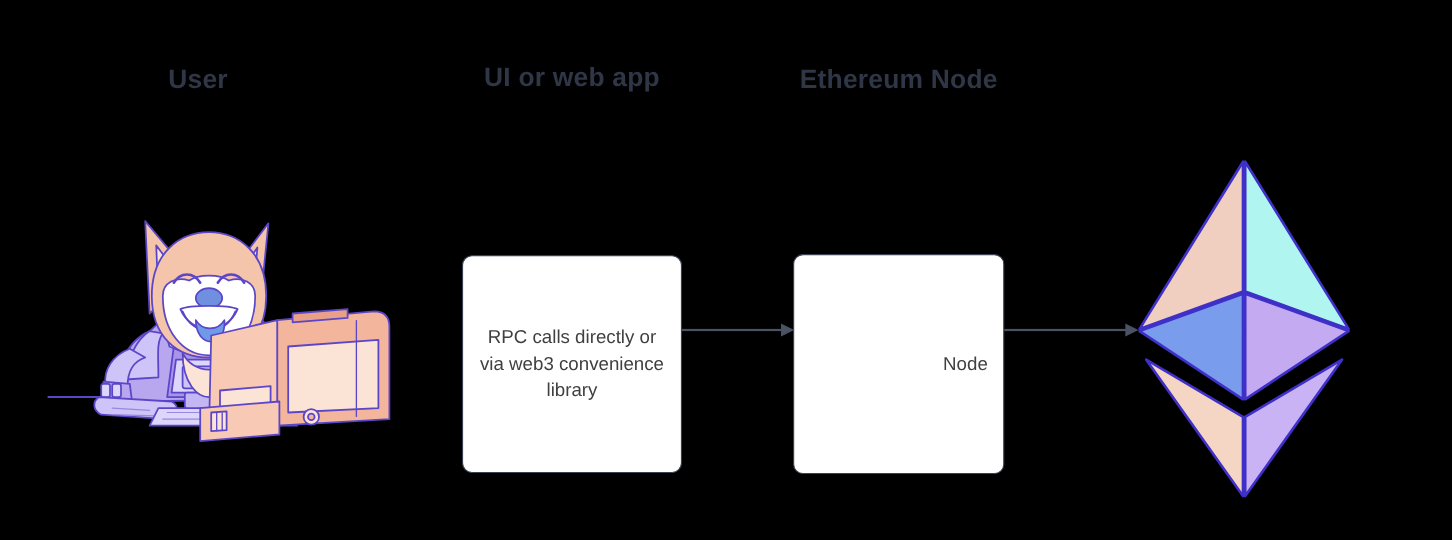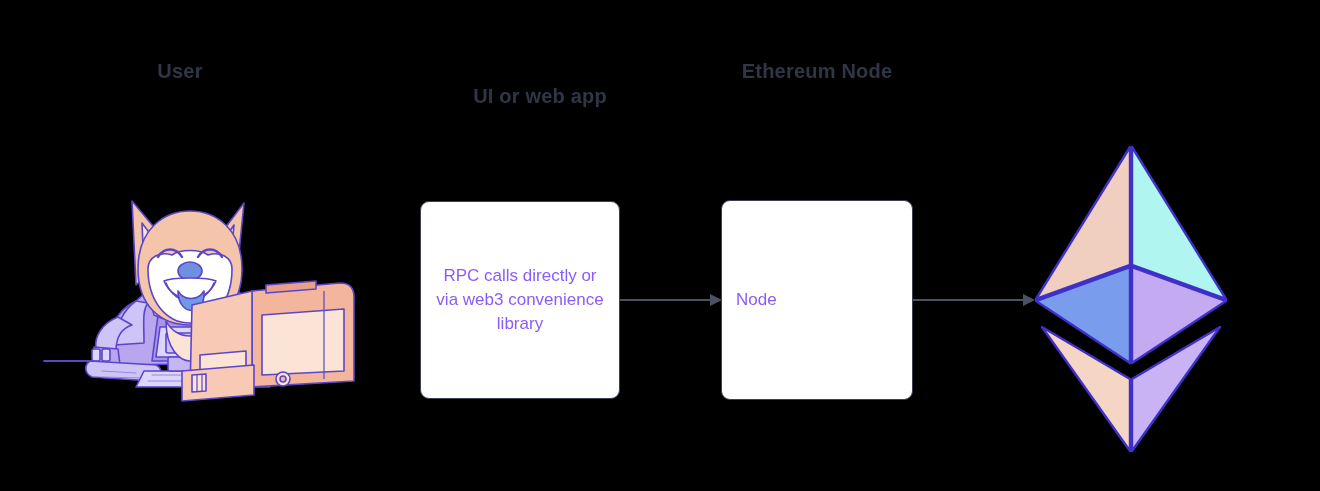--- a/index.html
+++ b/index.html
@@ -19,47 +19,48 @@
     position: absolute;
     left: 0; top: 0;
     width: 1320px;
     height: 491px;
   }
 
   
   .col-heading {
     position: absolute;
     text-align: center;
-    font-size: 20px;
+    font-size: 24px;
     font-weight: bold;
     color: #2f3646;
     letter-spacing: 0.2px;
     white-space: nowrap;
     line-height: 1;
   }
   #heading-user      { left: 80px;   top: 61px; width: 200px; }
-  #heading-ui        { left: 440px;  top: 59px; width: 200px; margin-top: 27px; }
+  #heading-ui        { left: 420px;  top: 59px; width: 200px; }
   #heading-node      { left: 717px;  top: 61px; width: 200px; }
   #heading-network   { left: 1030px; top: 61px; width: 240px; }
 
   
   .process-box {
     position: absolute;
     background: #ffffff;
     border: 1.3px solid #3a4252;
     border-radius: 9px;
     box-sizing: border-box;
     display: flex;
     align-items: center;
-    justify-content: flex-start;
+    justify-content: flex-end;
     text-align: center;
-    color: #8b5cf6;
+    color: #404040;
     font-size: 17px;
     line-height: 1.42;
     padding: 6px 14px;
+    margin-top: 31px;
   }
   #box-rpc  { left: 420px; top: 201px; width: 200px; height: 198px; }
   #box-geth { left: 721px; top: 200px; width: 192px; height: 200px; }
 
   
   .arrow {
     position: absolute;
     height: 12px;
   }
   #arrow-rpc-to-geth  { left: 620px; top: 294px; width: 102px; }

